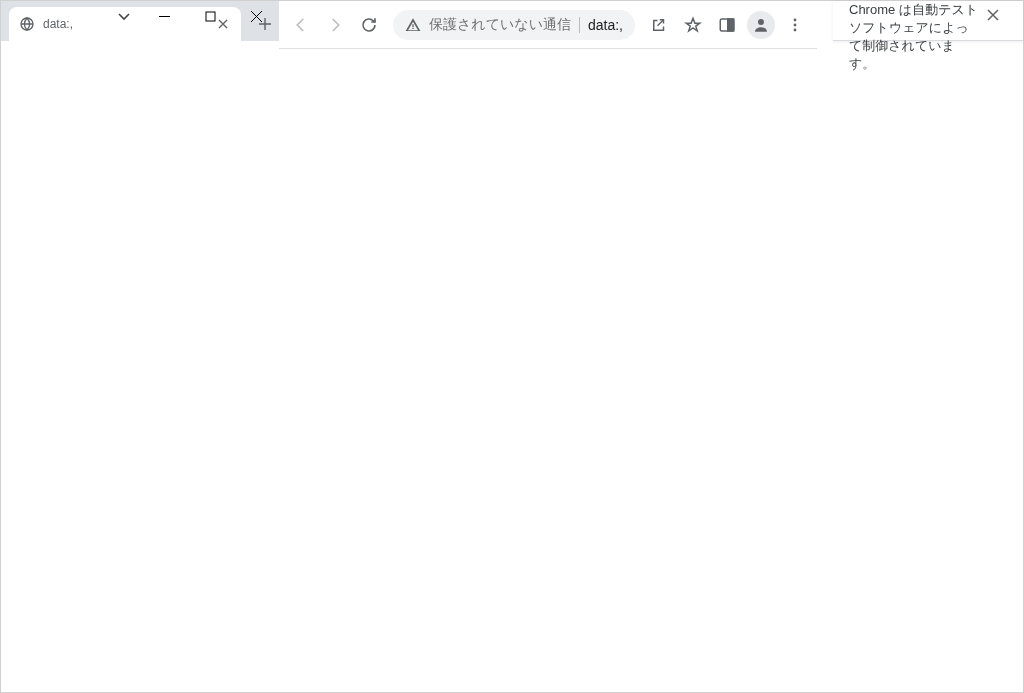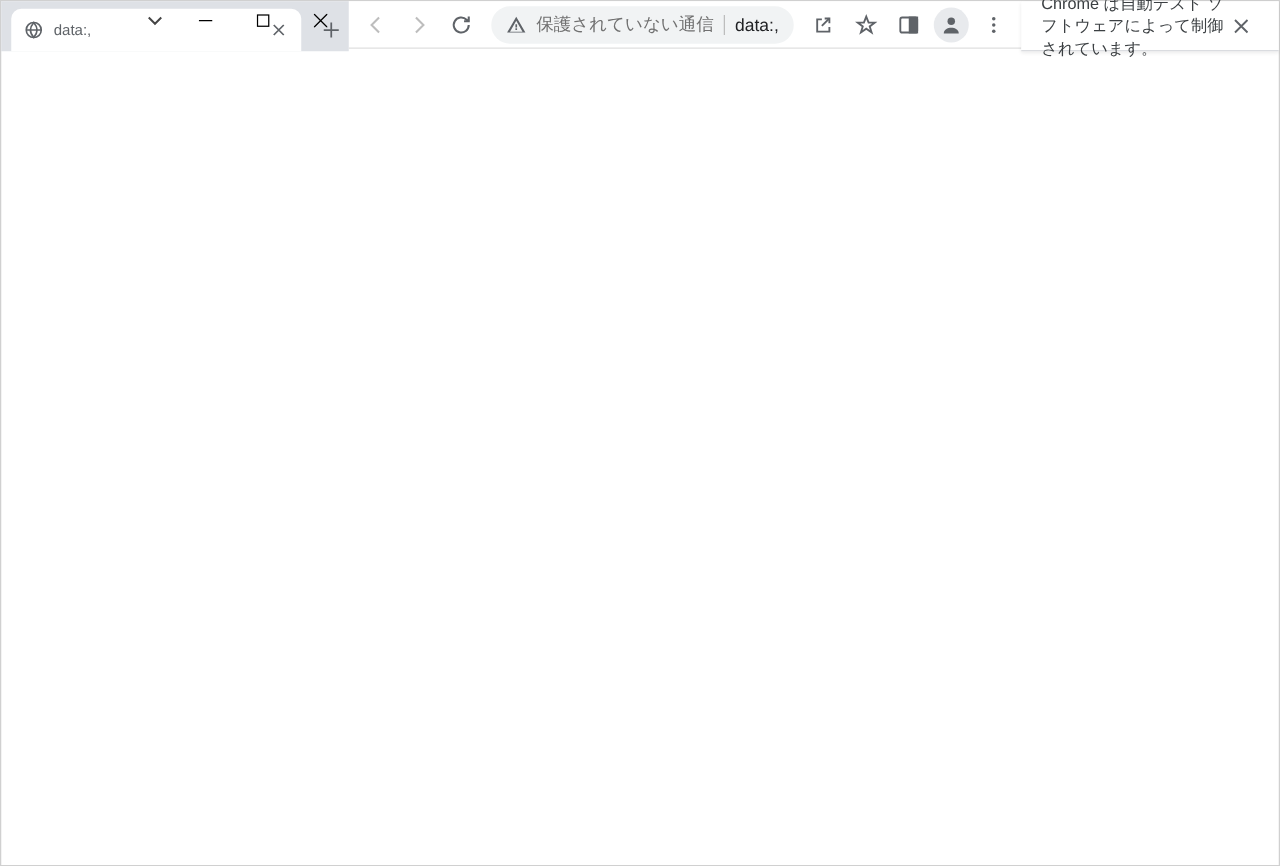--- a/index.html
+++ b/index.html
@@ -85,21 +85,21 @@
   }
   .win-btn {
     width: 46px; height: 30px;
     display:flex;align-items:center;justify-content:center;
     cursor:pointer;color:#000;
   }
 
   
   .toolbar {
     background:#ffffff;
-    height: 38px;
+    height: 48px;
     display:flex;align-items:center;
     padding: 5px 6px;
     gap: 2px;
     border-bottom: 1px solid #e0e0e0;
   }
   .nav-btn {
     width: 32px; height: 32px;
     display:flex;align-items:center;justify-content:center;
     border-radius:50%;
     color:#5f6368;
@@ -128,26 +128,27 @@
   .avatar-btn{
     width:28px;height:28px;border-radius:50%;
     background:#e8eaed;display:flex;align-items:center;justify-content:center;
     color:#5f6368;margin:0 2px;cursor:pointer;
   }
 
   
   .infobar {
     background:#ffffff;
     height: 40px;
-    display:flex;align-items:center;
+    display:flex;align-items:flex-start;
     padding: 0 16px;
     border-bottom:1px solid #dadce0;
     box-shadow: 0 1px 3px rgba(0,0,0,0.08);
     font-size: 13px;
     color:#3c4043;
+    margin-left:16px;
   }
   .infobar .msg{flex:1;}
   .infobar .close{
     width:28px;height:28px;display:flex;align-items:center;justify-content:center;
     cursor:pointer;color:#5f6368;border-radius:50%;
   }
 
   
   .content{flex:1;background:#ffffff;}
 

